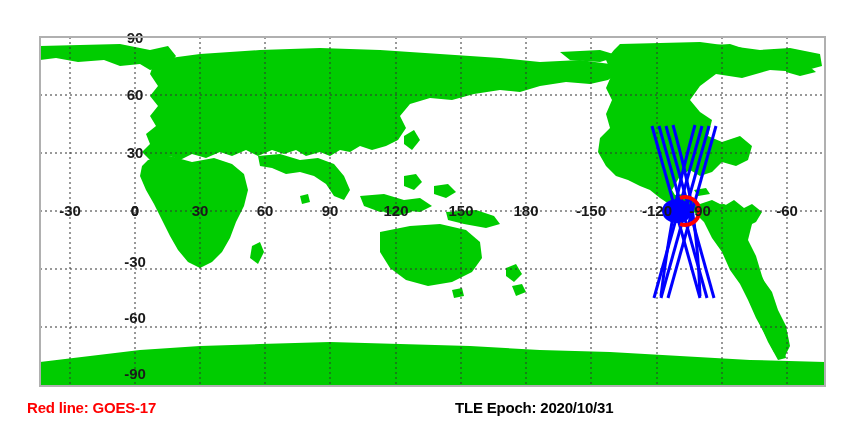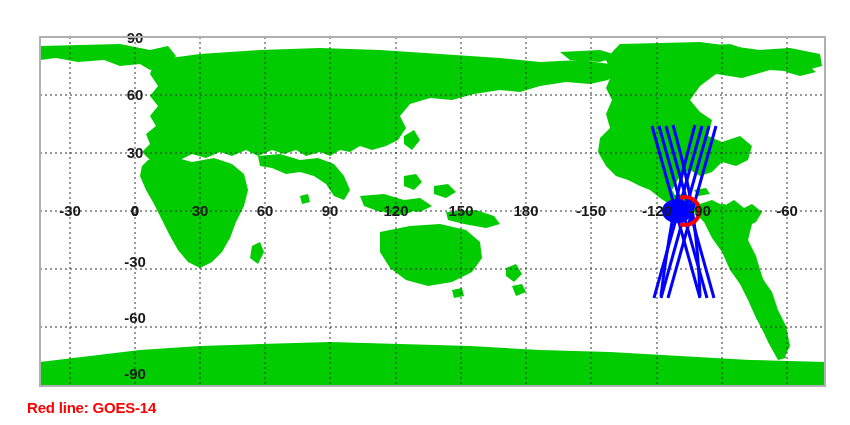--- a/index.html
+++ b/index.html
@@ -169,15 +169,16 @@
       <text x="135" y="158">30</text>
       <text x="135" y="216">0</text>
       <text x="135" y="267">-30</text>
       <text x="135" y="323">-60</text>
       <text x="135" y="379">-90</text>
     </g>
 
     <rect id="frame" x="40" y="37" width="785" height="349" fill="none" stroke="#b0b0b0" stroke-width="2"></rect>
   </svg>
 
-  <div class="caption" id="cap-red" style="color:#ff0000">Red line: GOES-14</div>
+  <div class="caption" id="cap-red" style="color:#ff0000">Red line: GOES-17</div>
+  <div class="caption" id="cap-epoch">TLE Epoch: 2020/10/31</div>
 
 </div>
 
 </body></html>

